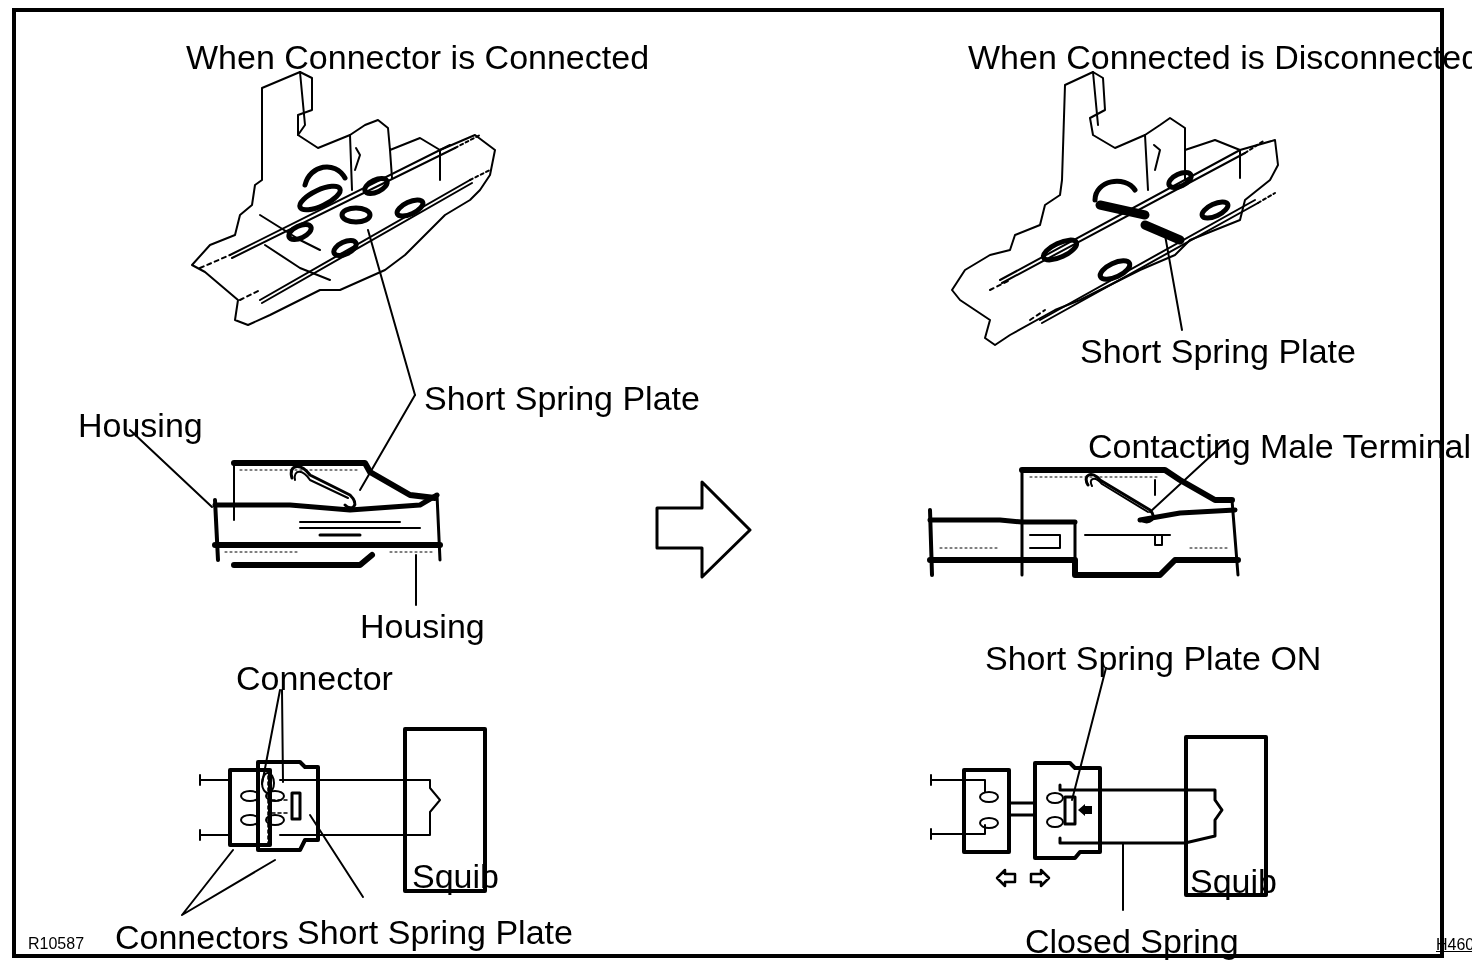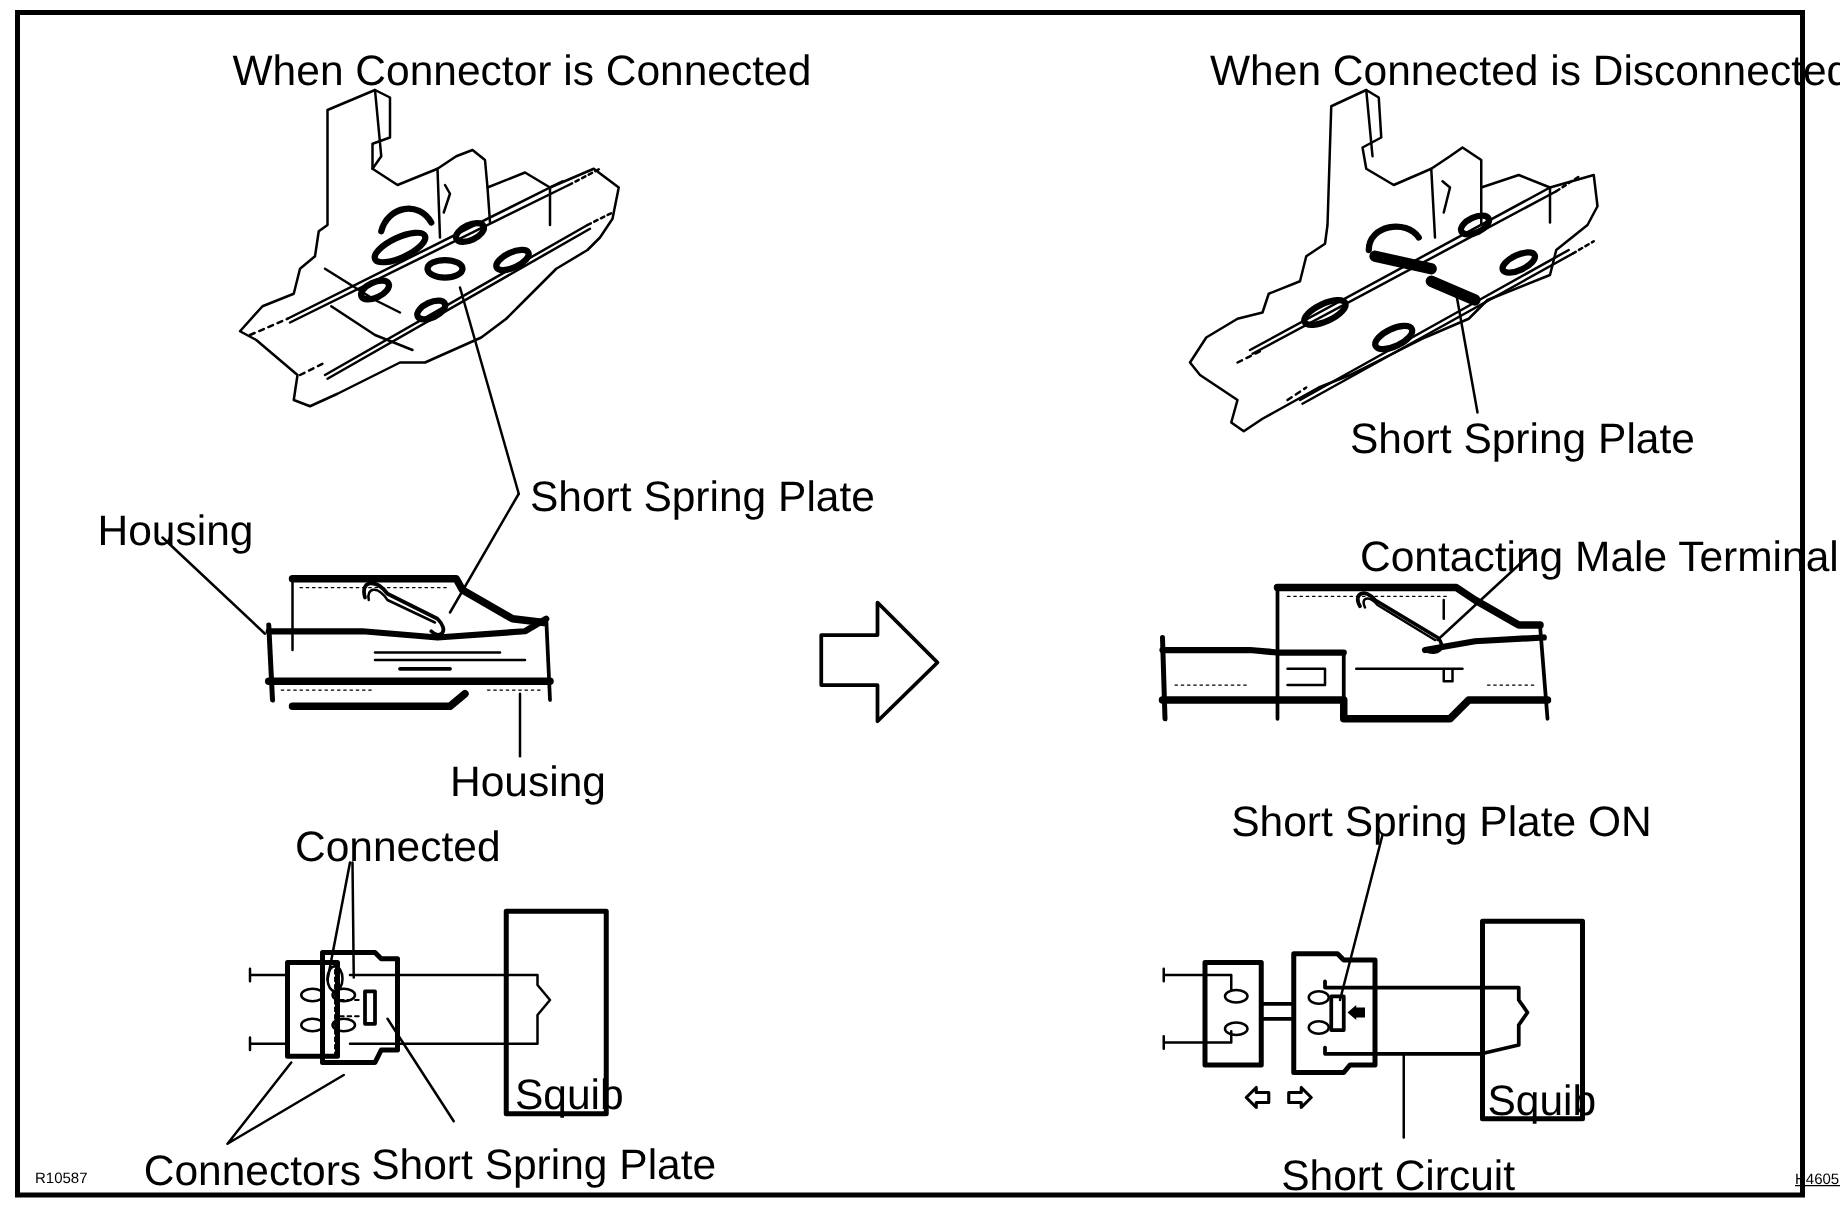--- a/index.html
+++ b/index.html
@@ -1,21 +1,21 @@
 <!DOCTYPE html>
 <html><head>
 <meta charset="utf-8">
 <style>
   html, body { margin: 0; padding: 0; background: #ffffff; }
   body { width: 1472px; height: 980px; position: relative; overflow: hidden;
          font-family: "Liberation Sans", sans-serif; color: #000; }
   .frame { position: absolute; left: 12px; top: 8px; width: 1432px; height: 950px;
            border: 4px solid #000; box-sizing: border-box; }
   .label { position: absolute; font-size: 34px; white-space: nowrap; line-height: 1; }
-  .code { position: absolute; font-size: 12px; white-space: nowrap; line-height: 1; }
+  .code { position: absolute; font-size: 16px; white-space: nowrap; line-height: 1; }
   svg.art { position: absolute; left: 0; top: 0; width: 1472px; height: 980px; }
 </style>
 </head>
 <body>
 
 <div class="frame"></div>
 
 <svg class="art" viewBox="0 0 1472 980" fill="none" stroke="#000" stroke-linejoin="round" stroke-linecap="round">
 
   <g stroke-width="2">
@@ -159,25 +159,25 @@
     <path stroke-width="2.5" d="M1049 878 L1041 870 L1041 874 L1031 874 L1031 882 L1041 882 L1041 886 Z"></path>
   </g>
   <path stroke-width="2" d="M1106 668 L1072 800"></path>
   <path stroke-width="2" d="M1123 843 L1123 910"></path>
 </svg>
 
 <div class="label" style="left:186px; top:40px;">When Connector is Connected</div>
 <div class="label" style="left:424px; top:381px;">Short Spring Plate</div>
 <div class="label" style="left:78px; top:408px;">Housing</div>
 <div class="label" style="left:360px; top:609px;">Housing</div>
-<div class="label" style="left:236px; top:661px;">Connected</div>
+<div class="label" style="left:236px; top:661px;">Connector</div>
 <div class="label" style="left:412px; top:859px;">Squib</div>
 <div class="label" style="left:115px; top:920px;">Connectors</div>
 <div class="label" style="left:297px; top:915px;">Short Spring Plate</div>
 <div class="code" style="left:28px; top:936px;">R10587</div>
 
 <div class="label" style="left:968px; top:40px;">When Connected is Disconnected</div>
 <div class="label" style="left:1080px; top:334px;">Short Spring Plate</div>
 <div class="label" style="left:1088px; top:429px;">Contacting Male Terminal</div>
 <div class="label" style="left:985px; top:641px;text-align:center;">Short Spring Plate ON</div>
 <div class="label" style="left:1190px; top:864px;">Squib</div>
-<div class="label" style="left:1025px; top:924px;">Short Circuit</div>
+<div class="label" style="left:1025px; top:924px;">Closed Spring</div>
 <div class="code" style="left:1436px; top:937px;text-decoration:underline;">H46059</div>
 
 </body></html>

